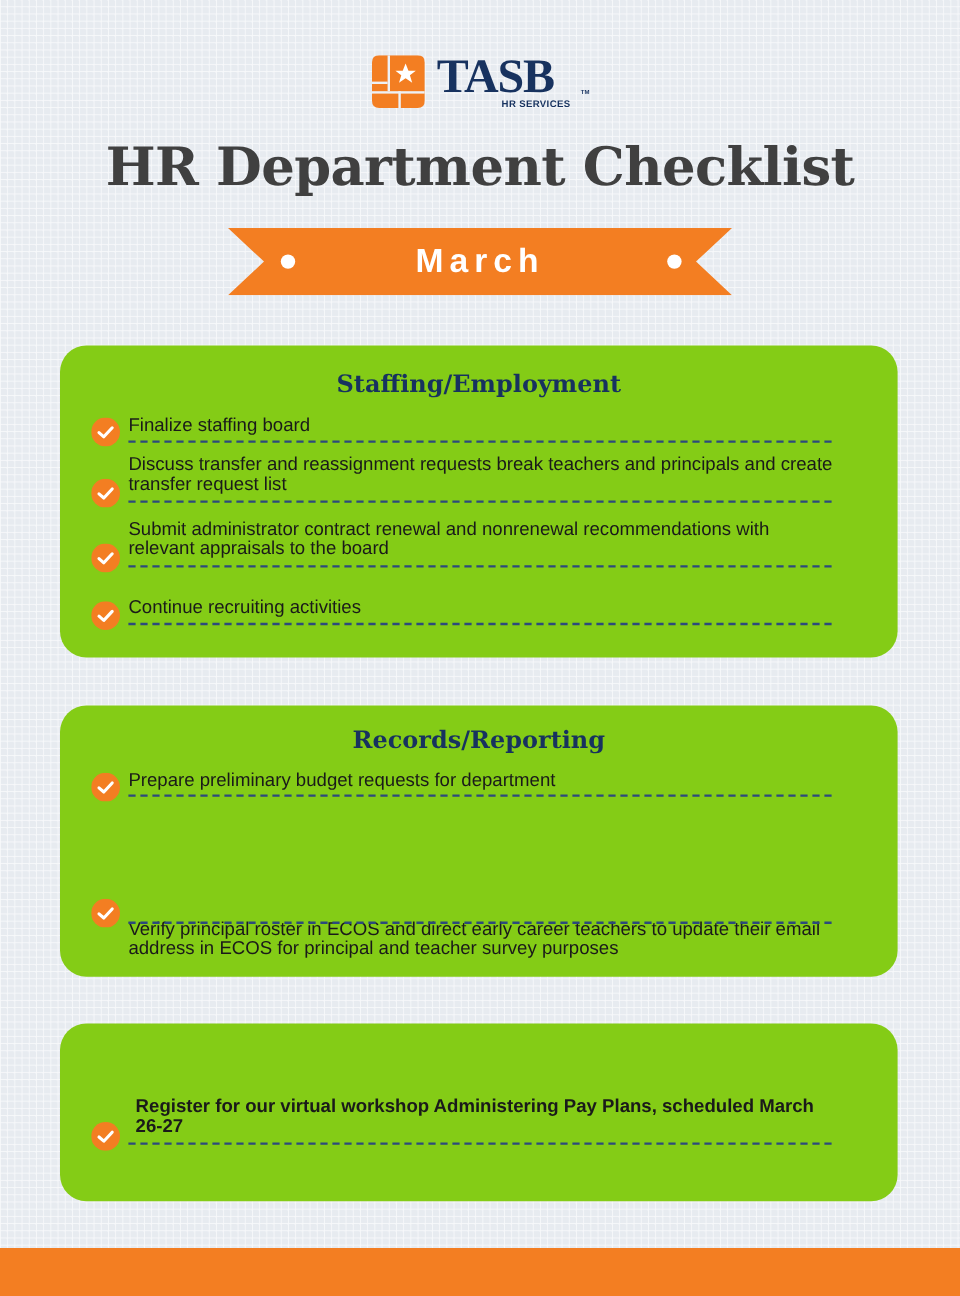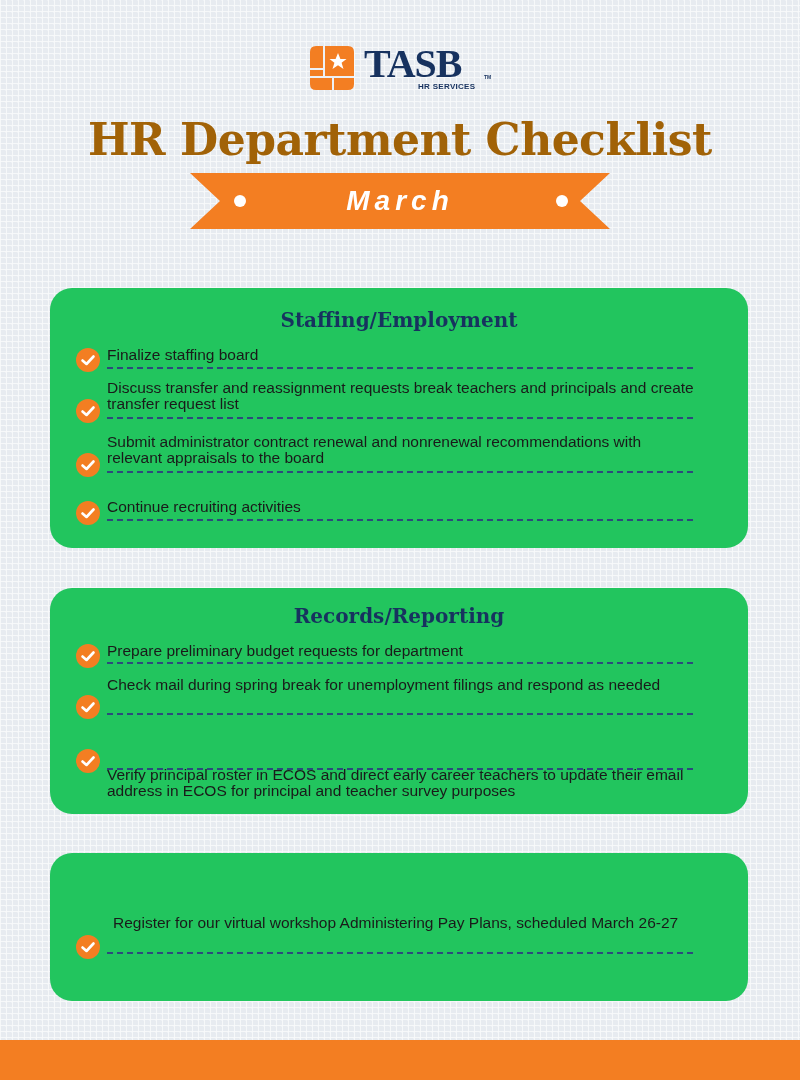--- a/index.html
+++ b/index.html
@@ -39,34 +39,34 @@
       font-family: "Liberation Sans", sans-serif; font-weight: 700;
     }
     .logo-sub {
       position: absolute; left: 80px; top: 38px;
       font-family: "Liberation Sans", sans-serif; font-weight: 700;
       font-size: 8px; color: #17325f; letter-spacing: 0.3px; margin-left: 28px;
     }
     .title {
       position: absolute; left: 0; top: 110px; width: 800px; text-align: center;
       font-family: "DejaVu Serif", serif; font-weight: 700;
-      font-size: 44px; color: #a16207; letter-spacing: -0.5px; line-height: 60px;
+      font-size: 44px; color: #404040; letter-spacing: -0.5px; line-height: 60px;
     }
     .ribbon {
-      position: absolute; left: 190px; top: 173px; width: 420px; height: 68px; font-style: italic;
+      position: absolute; left: 190px; top: 190px; width: 420px; height: 68px;
     }
     .ribbon svg { position: absolute; left: 0; top: 0; }
     .ribbon-label {
       position: absolute; left: 0; top: 0; width: 420px; height: 56px;
       text-align: center; line-height: 56px;
       font-family: "Liberation Sans", sans-serif; font-weight: 700;
       font-size: 28px; color: #ffffff; letter-spacing: 5px;
     }
     .card {
-      position: absolute; left: 50px; width: 698px; background: #22c55e;
+      position: absolute; left: 50px; width: 698px; background: #84cc16;
       border-radius: 22px;
     }
     .card-title {
       position: absolute; left: 0; width: 100%; text-align: center;
       font-family: "DejaVu Serif", serif; font-weight: 700;
       font-size: 20px; color: #17325f;
     }
     .item {
       position: absolute; left: 26px; width: 620px;
     }
@@ -163,42 +163,34 @@
 
   <div class="item" style="top:54px; height:24px;">
     <svg class="check" style="top:2px;" viewBox="0 0 24 24">
         <circle cx="12" cy="12" r="12" fill="#f37e22"></circle>
         <path d="M6.5 12.5 L10.5 16 L17.5 8.5" stroke="#fff" stroke-width="2.6" fill="none" stroke-linecap="round" stroke-linejoin="round"></path>
       </svg>
     <div class="text" style="top:1px;">Prepare preliminary budget requests for department</div>
     <div class="dash" style="top:20px;"></div>
   </div>
 
-  <div class="item" style="top:89px; height:40px;">
-    <svg class="check" style="top:18px;" viewBox="0 0 24 24">
-        <circle cx="12" cy="12" r="12" fill="#f37e22"></circle>
-        <path d="M6.5 12.5 L10.5 16 L17.5 8.5" stroke="#fff" stroke-width="2.6" fill="none" stroke-linecap="round" stroke-linejoin="round"></path>
-      </svg>
-    <div class="text" style="top:0px;">Check mail during spring break for unemployment filings and respond as needed</div>
-    <div class="dash" style="top:36px;"></div>
-  </div>
 
   <div class="item" style="top:143px; height:40px;">
     <svg class="check" style="top:18px;" viewBox="0 0 24 24">
         <circle cx="12" cy="12" r="12" fill="#f37e22"></circle>
         <path d="M6.5 12.5 L10.5 16 L17.5 8.5" stroke="#fff" stroke-width="2.6" fill="none" stroke-linecap="round" stroke-linejoin="round"></path>
       </svg>
     <div class="text" style="top:0px;margin-top:36px;">Verify principal roster in ECOS and direct early career teachers to update their email address in ECOS for principal and teacher survey purposes</div>
     <div class="dash" style="top:37px;"></div>
   </div>
 </div>
 
 <div class="card" style="top:853px; height:148px;">
 
-  <div class="item" style="top:62px; height:40px;">
+  <div class="item" style="top:62px; height:40px;font-weight:bold;">
     <svg class="check" style="top:20px;" viewBox="0 0 24 24">
         <circle cx="12" cy="12" r="12" fill="#f37e22"></circle>
         <path d="M6.5 12.5 L10.5 16 L17.5 8.5" stroke="#fff" stroke-width="2.6" fill="none" stroke-linecap="round" stroke-linejoin="round"></path>
       </svg>
     <div class="text" style="top:0px; left:37px; width:580px;">Register for our virtual workshop Administering Pay Plans, scheduled March 26-27</div>
     <div class="dash" style="top:37px;"></div>
   </div>
 </div>
 
 <div class="footer-bar"></div>

